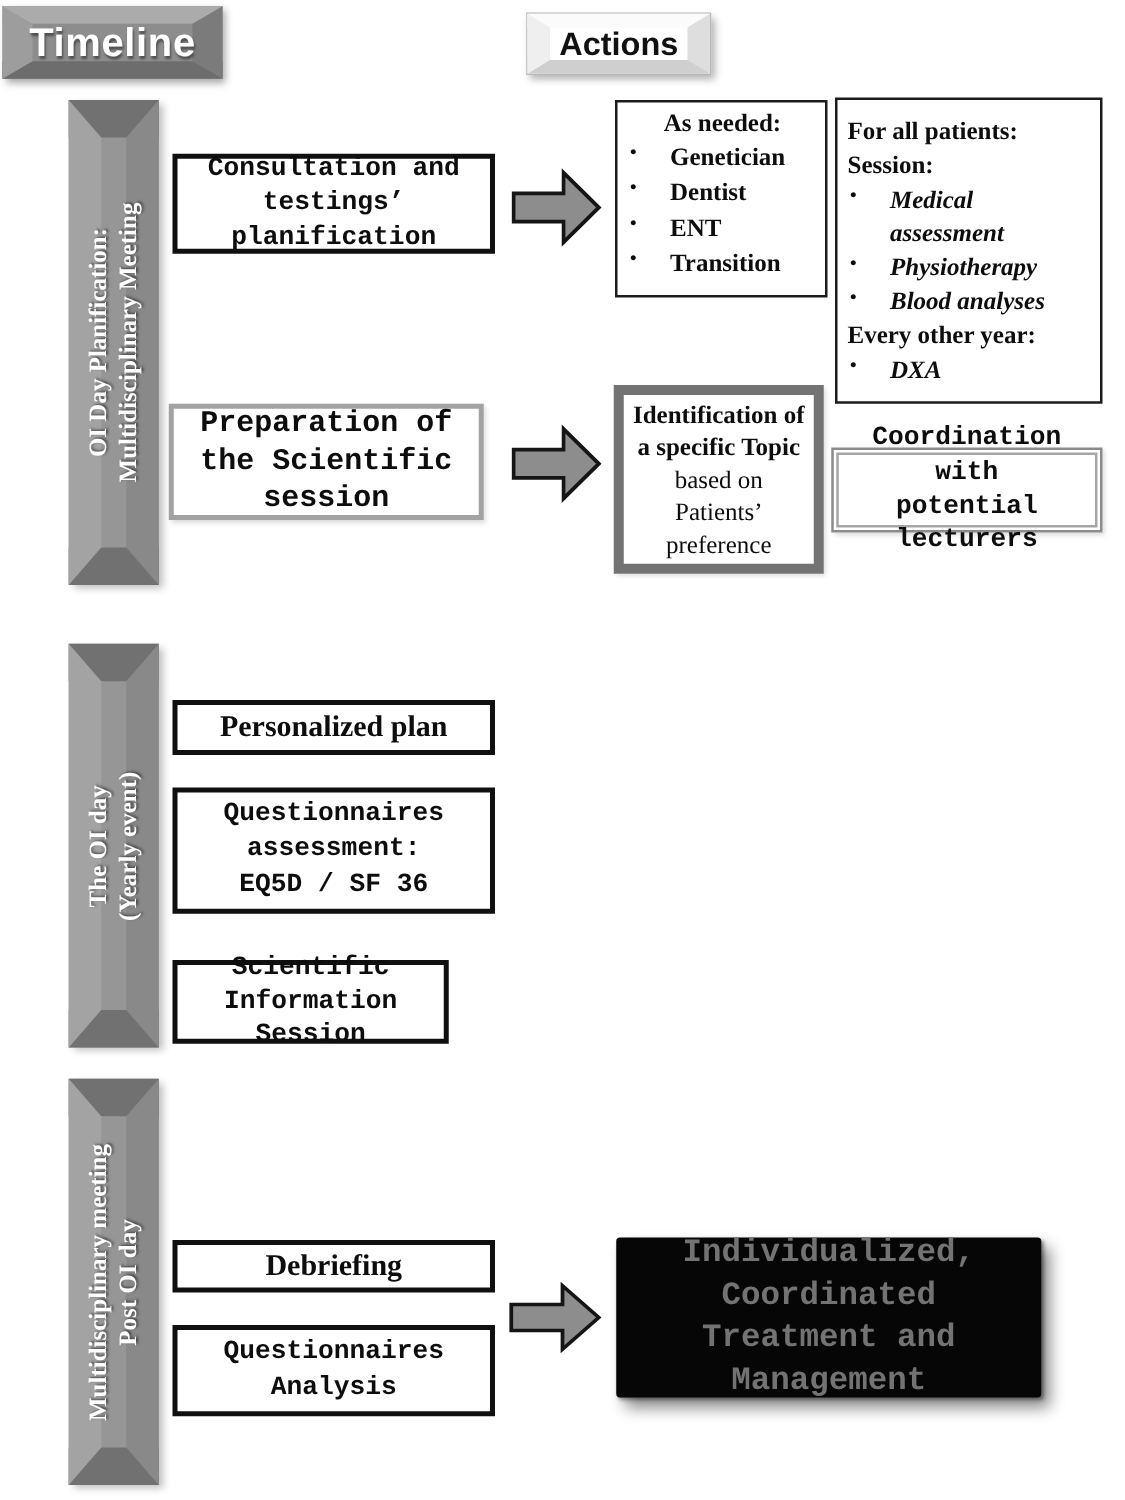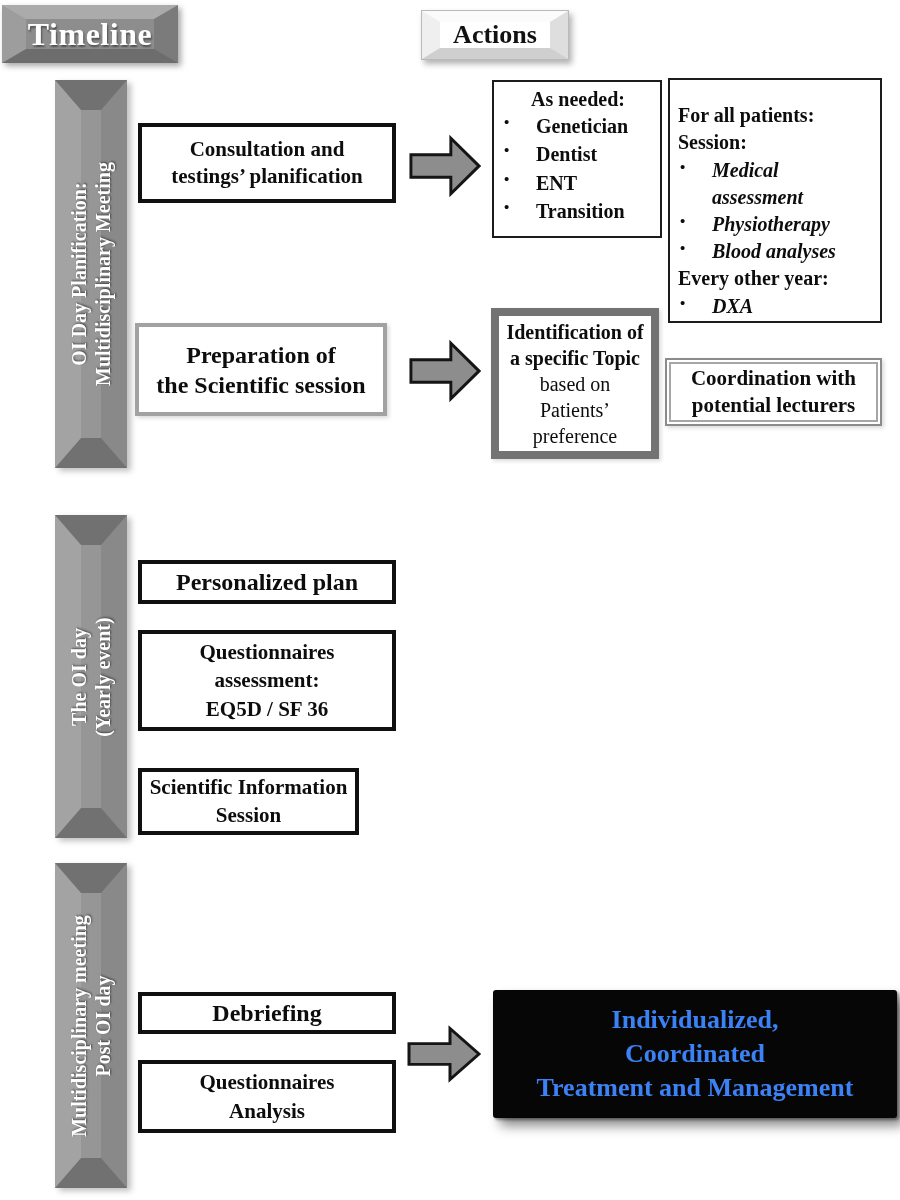--- a/index.html
+++ b/index.html
@@ -1,21 +1,21 @@
 <!DOCTYPE html>
 <html><head>
 <meta charset="utf-8">
 <style>
   html,body { margin:0; padding:0; background:#ffffff; }
   .stage { position:relative; width:900px; height:1200px; background:#ffffff; overflow:hidden;
            font-family:"Liberation Serif","DejaVu Serif",serif; color:#0d0d0d; }
 
   
   .btn3d { position:absolute; display:flex; align-items:center; justify-content:center;
-           font-family:Liberation Serif, serif; font-weight:bold; }
+           font-family:Liberation Sans, sans-serif; font-weight:bold; }
   .btn3d::before { content:""; position:absolute; inset:0; border-style:solid; pointer-events:none; }
   .btn3d > span { position:relative; z-index:1; }
 
   #timeline-btn { left:2px; top:5px; width:176px; height:58px; background:#8d8d8d; color:#ffffff;
                   font-size:32px; letter-spacing:.5px; box-shadow:3px 3px 6px rgba(0,0,0,.35);
                   text-shadow:1px 2px 2px rgba(0,0,0,.45); }
   #timeline-btn::before { border-width:14px 24px; border-color:#ababab #7b7b7b #6d6d6d #9d9d9d; }
 
   #actions-btn { left:421px; top:10px; width:146px; height:48px; background:#ffffff; color:#111;
                  font-size:26px; border:1px solid #b9b9b9; box-shadow:3px 4px 6px rgba(0,0,0,.3); }
@@ -30,54 +30,54 @@
                 transform:translate(-50%,-50%) rotate(-90deg);
                 color:#fff; font-weight:bold; font-size:20px; line-height:1.2; text-align:center;
                 white-space:pre-line; text-shadow:1px 1px 2px rgba(0,0,0,.5); z-index:1; }
   #bar1 { top:80px;  height:388px; } #bar1 .vbar-label { width:388px; }
   #bar2 { top:515px; height:323px; } #bar2 .vbar-label { width:323px; }
   #bar3 { top:863px; height:325px; } #bar3 .vbar-label { width:325px; }
 
   
   .bx { position:absolute; display:flex; align-items:center; justify-content:center;
         text-align:center; font-weight:bold; background:#fff; box-sizing:border-box; }
-  .prewrap { white-space:pre-line; }
+  .prewrap { white-space:pre-line;font-family:Liberation Mono, monospace; }
 
   #consultation  { left:138px; top:123px;  width:258px; height:80px;  border:4px solid #101010; font-size:21px; line-height:1.3; }
   #preparation   { left:135px; top:323px;  width:252px; height:93px;  border:4px solid #a2a2a2; font-size:24px; line-height:1.25;
                    box-shadow:2px 2px 4px rgba(0,0,0,.15); }
   #personalized  { left:138px; top:560px;  width:258px; height:44px;  border:4px solid #101010; font-size:24px; }
   #questassess   { left:138px; top:630px;  width:258px; height:101px; border:4px solid #101010; font-size:21px; line-height:1.35; }
   #scisession    { left:138px; top:768px;  width:221px; height:67px;  border:4px solid #101010; font-size:21px; line-height:1.3; }
   #debriefing    { left:138px; top:992px;  width:258px; height:42px;  border:4px solid #101010; font-size:24px; }
   #questanalysis { left:138px; top:1060px; width:258px; height:73px;  border:4px solid #101010; font-size:21px; line-height:1.35; }
 
   
   #asneeded { left:492px; top:80px; width:170px; height:158px; border:2px solid #1c1c1c;
               font-size:20px; display:block; text-align:left; padding:6px 6px 4px 8px; }
   #asneeded .bx-title { text-align:center; }
   #forall { left:668px; top:78px; width:214px; height:245px; border:2px solid #1c1c1c;
-            font-size:20px; display:block; text-align:left; padding:22px 6px 4px 8px; line-height:1.35; }
+            font-size:20px; display:block; text-align:left; padding:12px 6px 4px 8px; line-height:1.35; }
   .blist { list-style:none; margin:1px 0 0; padding:0; }
   .blist li { display:flex; line-height:1.42; }
   .blist .blt { flex:0 0 32px; width:32px; font-size:15px; padding-left:2px; }
   #forall .blist .txt { font-style:italic; }
   #forall .blist li { line-height:1.35; }
 
   #identification { left:491px; top:308px; width:168px; height:151px; border:8px solid #737373;
                     font-size:20px; line-height:1.3; padding:4px 6px;
                     box-shadow:2px 2px 4px rgba(0,0,0,.15); }
   #identification .reg { font-weight:normal; }
 
   #coordination { left:665px; top:358px; width:217px; height:68px; border:2px solid #8b8b8b;
                   box-shadow:inset 0 0 0 2px #fff, inset 0 0 0 4px #a6a6a6, 2px 2px 4px rgba(0,0,0,.15);
                   font-size:21px; line-height:1.3; }
 
   
-  #outcome { left:493px; top:990px; width:404px; height:128px; background:#060606; color:#3b82f6;
+  #outcome { left:493px; top:990px; width:340px; height:128px; background:#060606; color:#737373;
              font-size:26px; line-height:1.3; border-radius:3px;
              box-shadow:7px 8px 12px rgba(0,0,0,.45), 2px 2px 3px rgba(0,0,0,.4); }
 
   
   .arrow { position:absolute; }
   .arrow svg { display:block; width:100%; height:100%; }
   #arrow1 { left:408px; top:131px;  width:74px; height:70px; }
   #arrow2 { left:408px; top:336px;  width:74px; height:70px; }
   #arrow3 { left:406px; top:1022px; width:76px; height:64px; }
 </style>

